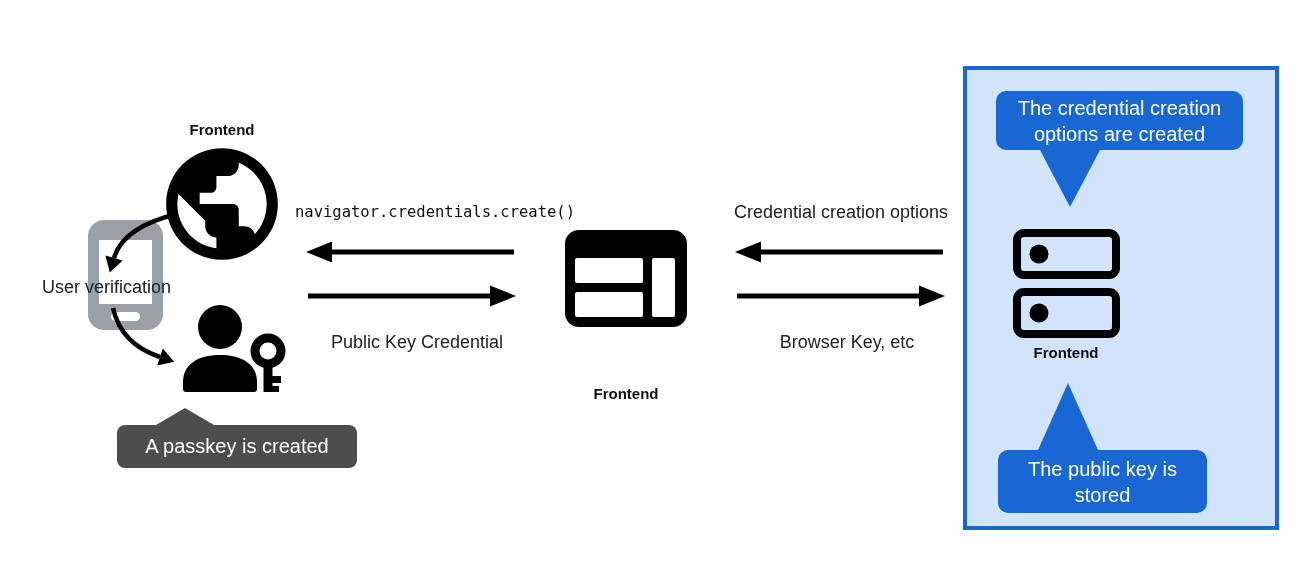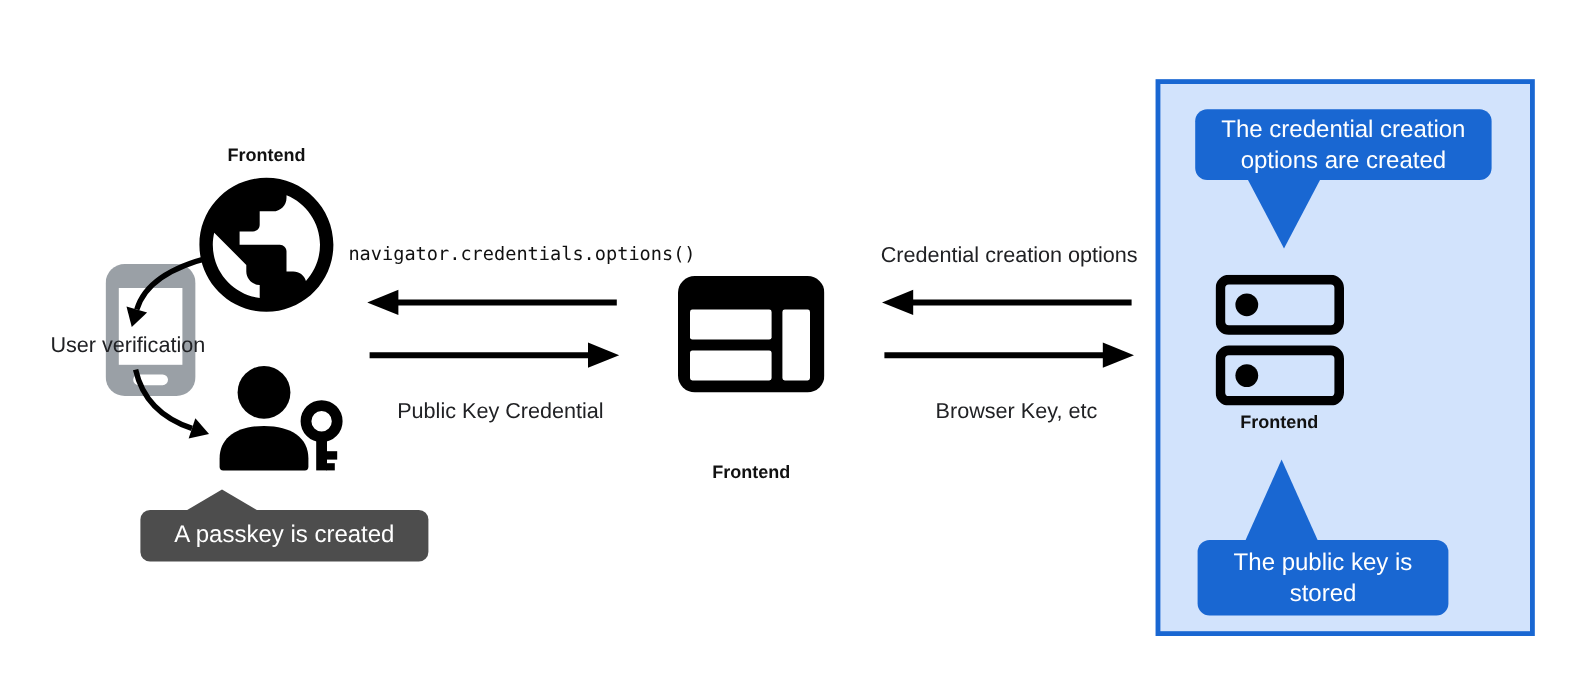--- a/index.html
+++ b/index.html
@@ -92,21 +92,21 @@
       <circle cx="88" cy="49" r="13" fill="none" stroke="#000" stroke-width="9"></circle>
       <rect x="83.5" y="60" width="9" height="30" fill="#000"></rect>
       <rect x="92" y="74" width="9" height="7" fill="#000"></rect>
       <rect x="92" y="84" width="7" height="6" fill="#000"></rect>
     </svg>
   </span>
 
   <div class="abs tri tri-up-gray" style="left:156px; top:408px;"></div>
   <div class="abs tooltip-gray" style="left:117px; top:425px; width:240px; height:43px;">A passkey is created</div>
 
-  <div class="abs mono-label center-x" style="left:435px; top:203px;">navigator.credentials.options()</div>
+  <div class="abs mono-label center-x" style="left:435px; top:203px;">navigator.credentials.create()</div>
 
   <span class="abs" style="left:306px; top:239px;">
     <svg width="210" height="26" viewBox="0 0 210 26">
       <polygon points="26,2.5 0,13 26,23.5" fill="#000"></polygon>
       <line x1="24" y1="13" x2="208" y2="13" stroke="#000" stroke-width="5"></line>
     </svg>
   </span>
 
   <span class="abs" style="left:306px; top:283px;">
     <svg width="210" height="26" viewBox="0 0 210 26">

